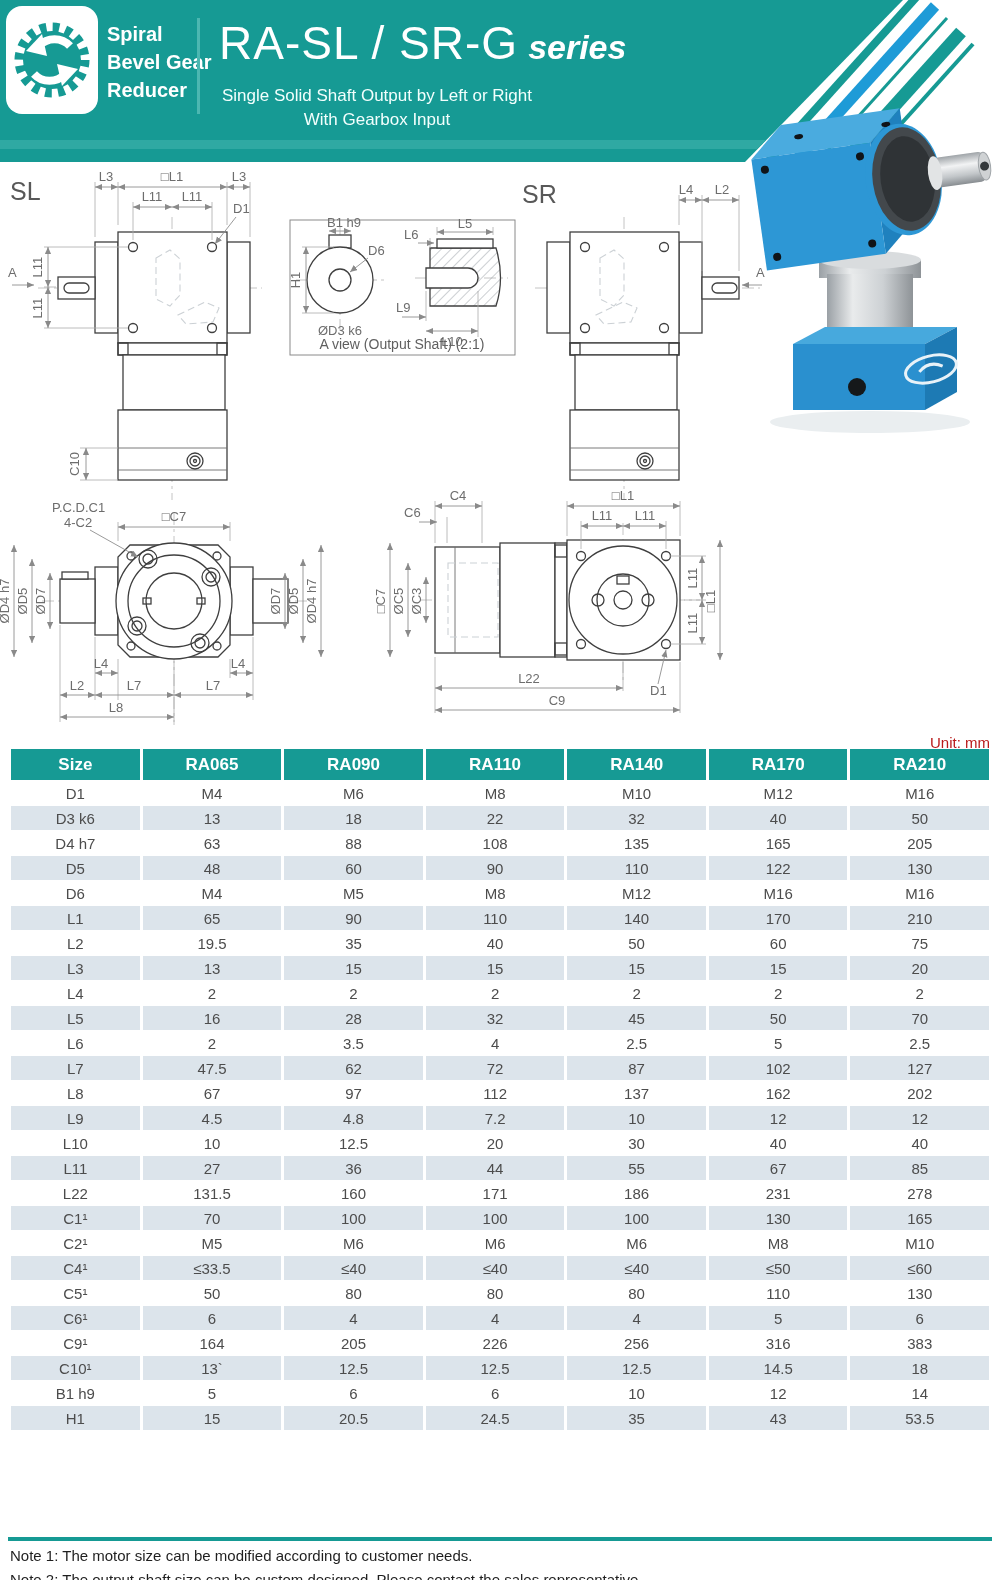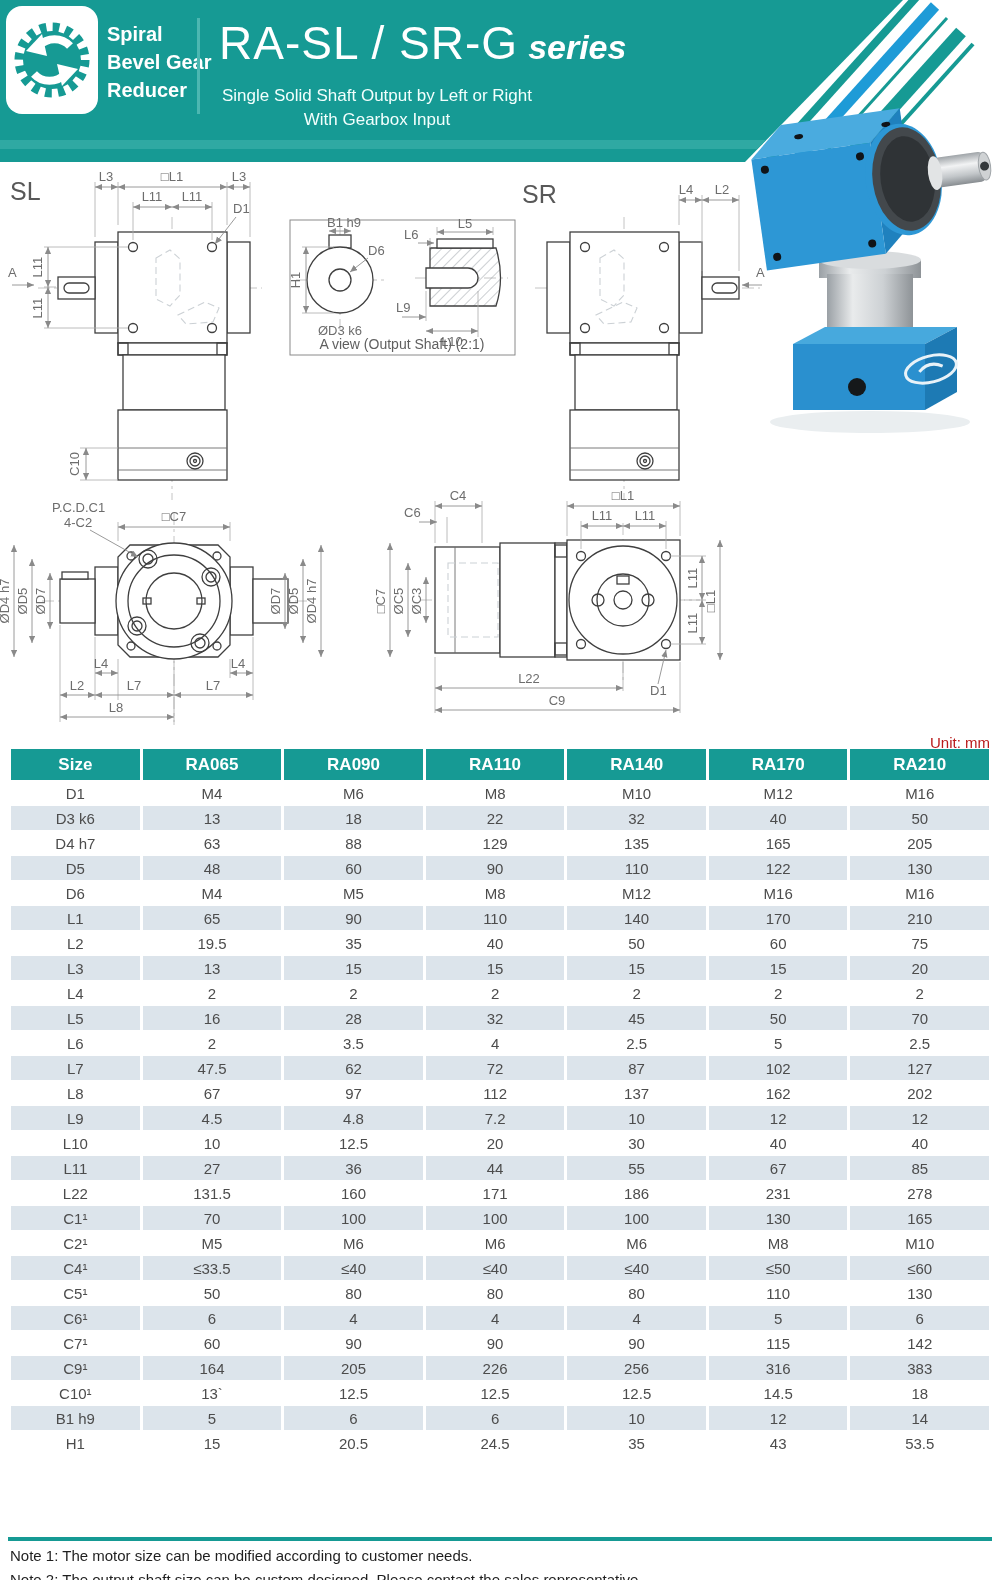--- a/index.html
+++ b/index.html
@@ -452,21 +452,21 @@
           <td>18</td>
           <td>22</td>
           <td>32</td>
           <td>40</td>
           <td>50</td>
         </tr>
         <tr>
           <td>D4 h7</td>
           <td>63</td>
           <td>88</td>
-          <td>129</td>
+          <td>108</td>
           <td>135</td>
           <td>165</td>
           <td>205</td>
         </tr>
         <tr>
           <td>D5</td>
           <td>48</td>
           <td>60</td>
           <td>90</td>
           <td>110</td>
@@ -629,29 +629,20 @@
         <tr>
           <td>C6¹</td>
           <td>6</td>
           <td>4</td>
           <td>4</td>
           <td>4</td>
           <td>5</td>
           <td>6</td>
         </tr>
         <tr>
-          <td>C7¹</td>
-          <td>60</td>
-          <td>90</td>
-          <td>90</td>
-          <td>90</td>
-          <td>115</td>
-          <td>142</td>
-        </tr>
-        <tr>
           <td>C9¹</td>
           <td>164</td>
           <td>205</td>
           <td>226</td>
           <td>256</td>
           <td>316</td>
           <td>383</td>
         </tr>
         <tr>
           <td>C10¹</td>

